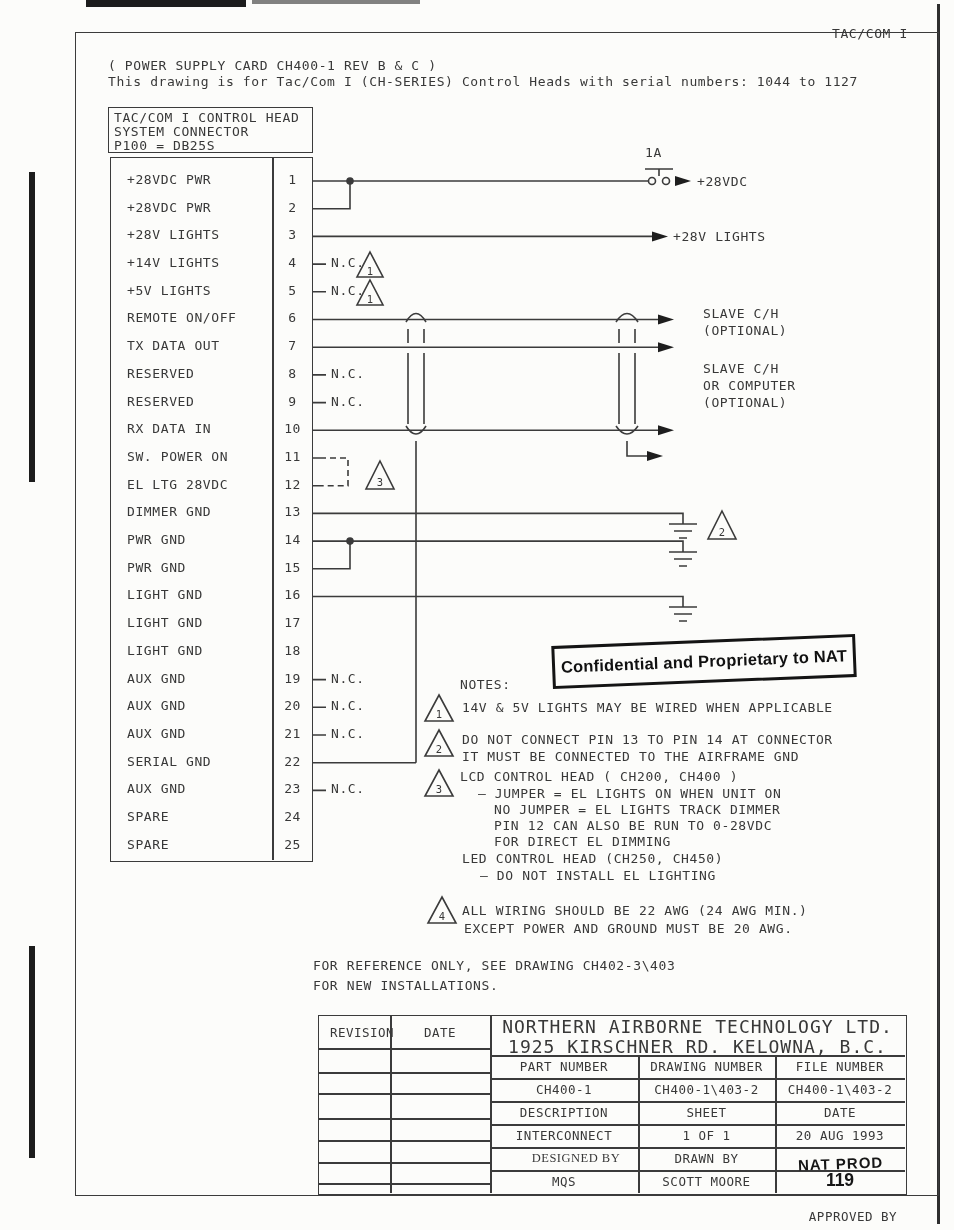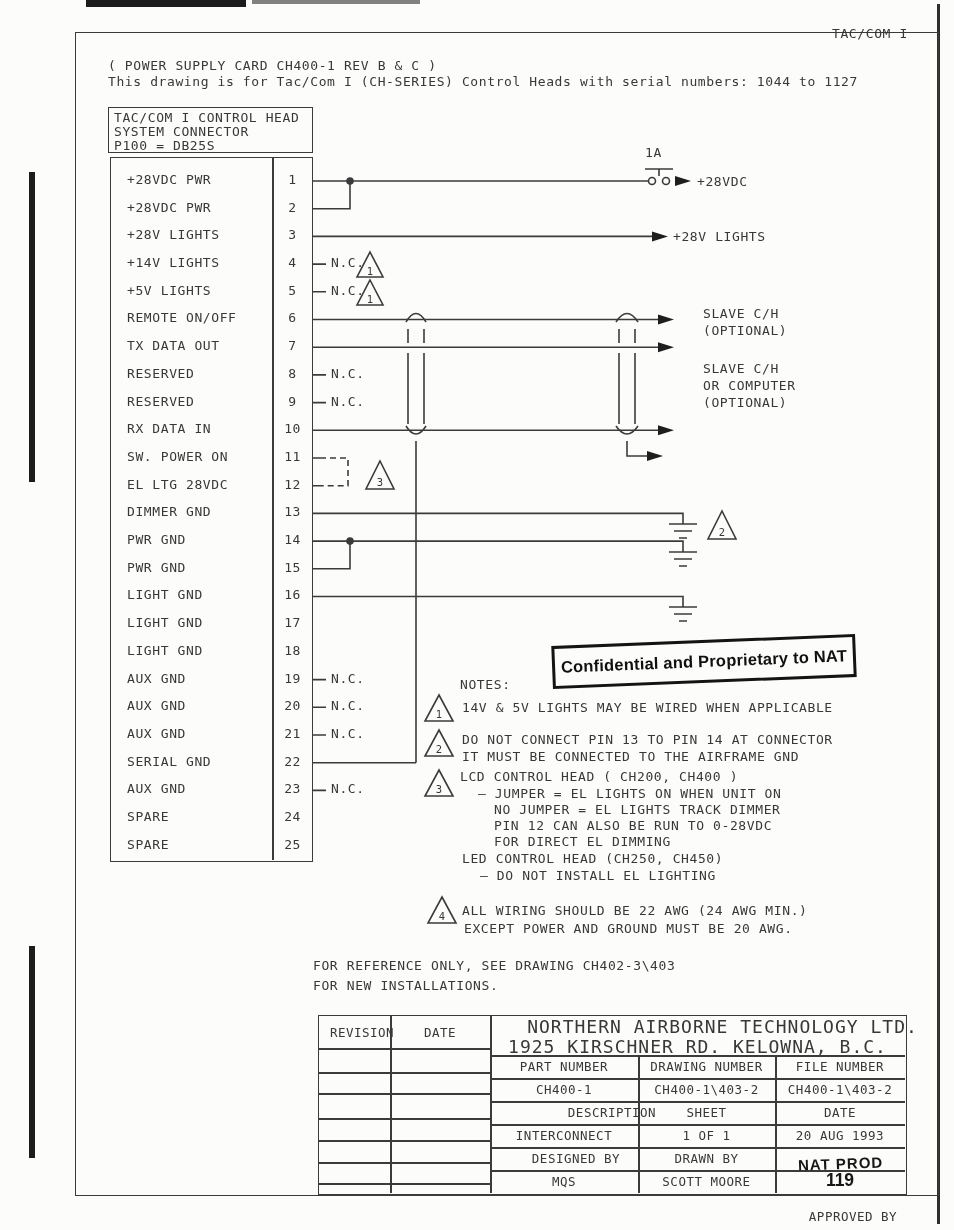--- a/index.html
+++ b/index.html
@@ -277,38 +277,38 @@
   <div class="hl" style="left:318px;top:1048px;width:172px;"></div>
   <div class="hl" style="left:318px;top:1072px;width:172px;"></div>
   <div class="hl" style="left:318px;top:1093px;width:172px;"></div>
   <div class="hl" style="left:318px;top:1118px;width:172px;"></div>
   <div class="hl" style="left:318px;top:1140px;width:172px;"></div>
   <div class="hl" style="left:318px;top:1162px;width:172px;"></div>
   <div class="hl" style="left:318px;top:1183px;width:172px;"></div>
 
   <div class="tbc txt" style="left:318px;top:1025px;width:88px;">REVISION</div>
   <div class="tbc txt" style="left:390px;top:1025px;width:100px;">DATE</div>
-  <div class="company txt" style="left:490px;top:1016px;width:415px;padding-left:25px;">NORTHERN AIRBORNE TECHNOLOGY LTD.</div>
+  <div class="company txt" style="left:490px;top:1016px;width:415px;">NORTHERN AIRBORNE TECHNOLOGY LTD.</div>
   <div class="company txt" style="left:490px;top:1036px;width:415px;">1925 KIRSCHNER RD. KELOWNA, B.C.</div>
 
   <div class="tbc txt" style="left:490px;top:1059px;width:148px;">PART NUMBER</div>
   <div class="tbc txt" style="left:638px;top:1059px;width:137px;">DRAWING NUMBER</div>
   <div class="tbc txt" style="left:775px;top:1059px;width:130px;">FILE NUMBER</div>
   <div class="tbc txt" style="left:490px;top:1082px;width:148px;">CH400-1</div>
   <div class="tbc txt" style="left:638px;top:1082px;width:137px;">CH400-1\403-2</div>
   <div class="tbc txt" style="left:775px;top:1082px;width:130px;">CH400-1\403-2</div>
 
-  <div class="tbc txt" style="left:490px;top:1105px;width:148px;padding-left:48px;">DESCRIPTION</div>
+  <div class="tbc txt" style="left:490px;top:1105px;width:148px;">DESCRIPTION</div>
   <div class="tbc txt" style="left:638px;top:1105px;width:137px;">SHEET</div>
   <div class="tbc txt" style="left:775px;top:1105px;width:130px;">DATE</div>
   <div class="tbc txt" style="left:490px;top:1128px;width:148px;">INTERCONNECT</div>
   <div class="tbc txt" style="left:638px;top:1128px;width:137px;">1 OF 1</div>
   <div class="tbc txt" style="left:775px;top:1128px;width:130px;">20 AUG 1993</div>
 
-  <div class="tbc txt" style="left:490px;top:1151px;width:172px;">DESIGNED BY</div>
+  <div class="tbc txt" style="left:490px;top:1151px;width:172px;font-family:Liberation Serif, serif;">DESIGNED BY</div>
   <div class="tbc txt" style="left:638px;top:1151px;width:137px;">DRAWN BY</div>
   <div class="tbc txt" style="left:775px;top:1209px;width:156px;">APPROVED BY</div>
   <div class="tbc txt" style="left:490px;top:1174px;width:148px;">MQS</div>
   <div class="tbc txt" style="left:638px;top:1174px;width:137px;">SCOTT MOORE</div>
 
   <div class="natprod">NAT PROD</div>
   <div class="pagenum">119</div>
 
 </div>
 

